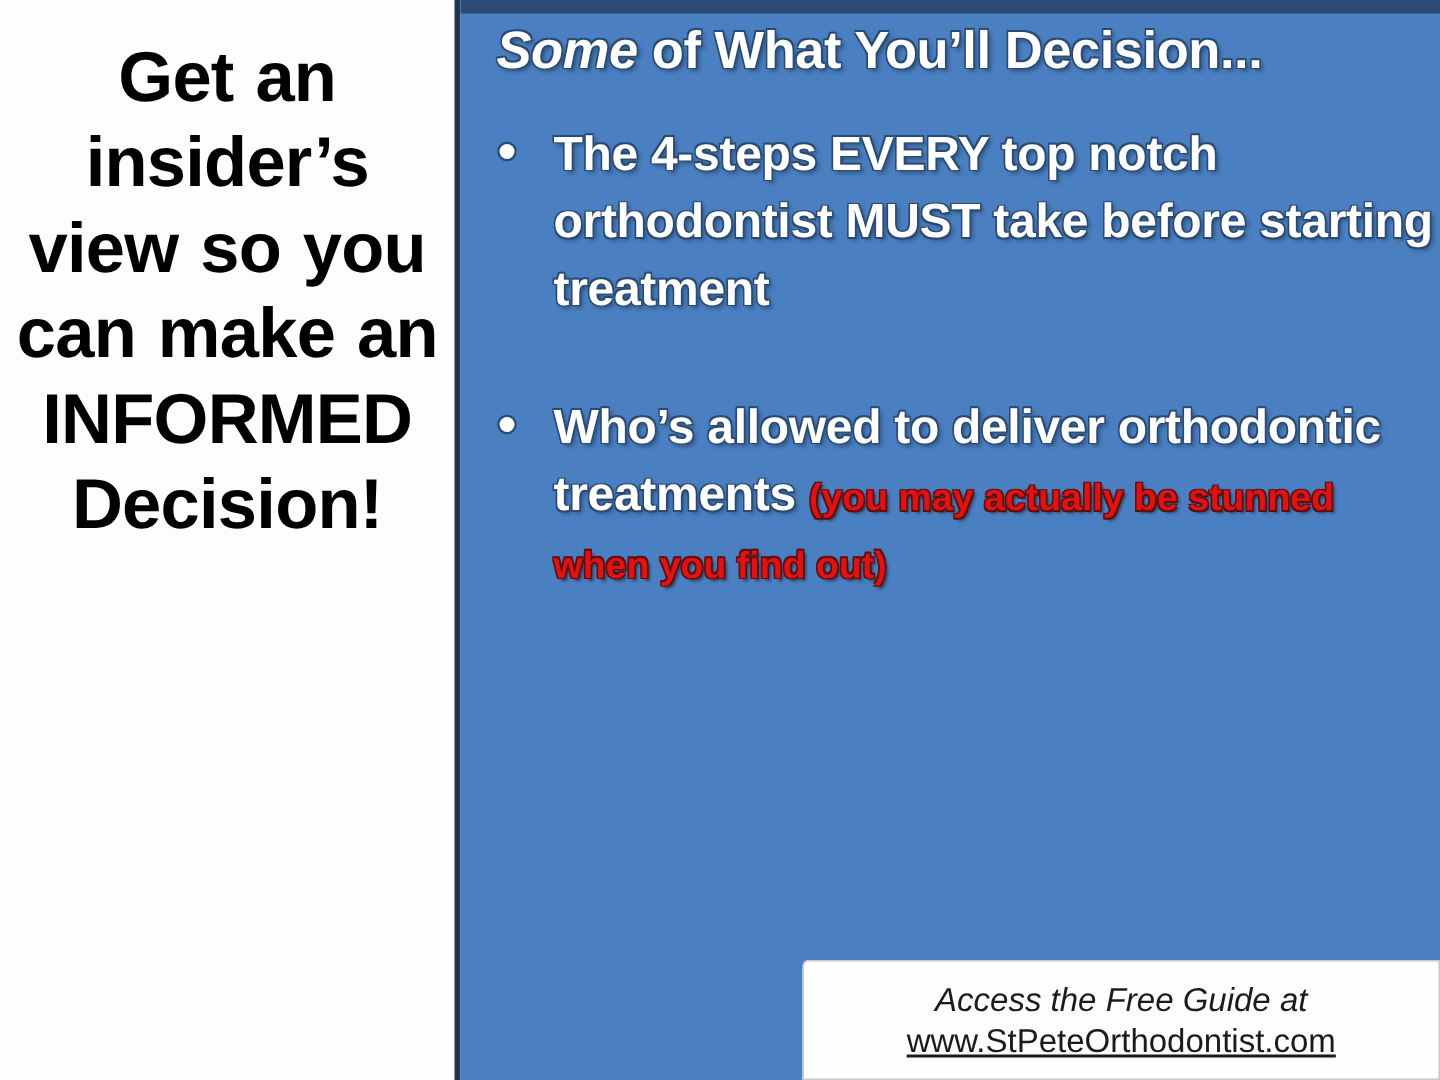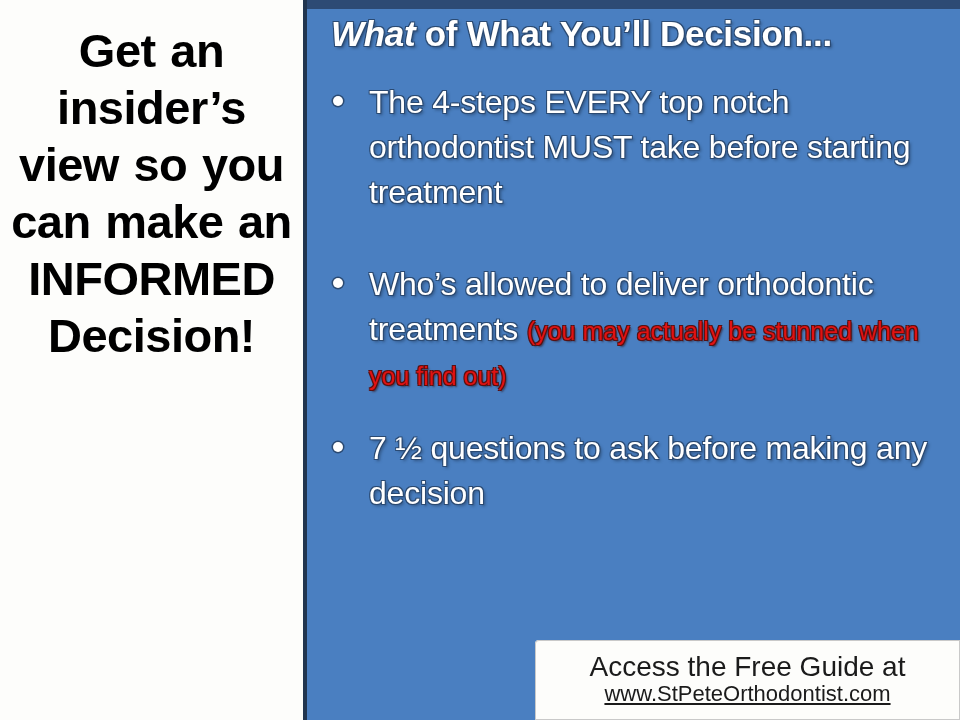--- a/index.html
+++ b/index.html
@@ -145,21 +145,21 @@
     width: 10px;
     height: 10px;
     border-radius: 50%;
     background: #ffffff;
     box-shadow: 0 0 0 1.5px #2b4a72;
   }
   .bullet-text {
     display: block;
     color: #ffffff;
     font-family: "Liberation Sans", sans-serif;
-    font-weight: normal;
+    font-weight: bold;
     font-size: 32px;
     line-height: 45px;
     letter-spacing: -0.2px;
     text-shadow:
       1px 1px 0 #2b4a72,
       -1px 1px 0 #2b4a72,
       1px -1px 0 #2b4a72,
       -1px -1px 0 #2b4a72,
       2px 2px 3px rgba(20,38,62,.5);
   }
@@ -192,23 +192,24 @@
     border-radius: 4px 0 0 0;
     box-shadow: 0 0 0 1px #c9c9c9 inset;
     display: flex;
     flex-direction: column;
     align-items: center;
     justify-content: center;
   }
   #cta-line1 {
     color: #1b1b1b;
     font-family: "Liberation Sans", sans-serif;
-    font-size: 28px;
+    font-size: 22px;
     line-height: 27px;
     font-weight: normal;
+    font-style: italic;
   }
   #cta-link {
     color: #1b1b1b;
     font-family: "Liberation Sans", sans-serif;
     font-size: 22px;
     line-height: 28px;
     font-weight: normal;
     text-decoration: underline;
     text-underline-offset: 2px;
     cursor: pointer;
@@ -226,38 +227,34 @@
   <div id="left-panel">
     <h1 id="headline">Get an insider’s view so you can make an INFORMED Decision!</h1>
   </div>
 
   <div id="panel-divider"></div>
 
   <div id="right-panel">
 
     <div id="panel-top-strip"></div>
 
-    <div id="discover-title"><span class="em">What</span><span> of What You’ll Decision...</span></div>
+    <div id="discover-title"><span class="em">Some</span><span> of What You’ll Decision...</span></div>
 
     <ul id="bullet-list">
 
       <li class="bullet-row" id="bullet-0">
         <span class="bullet-dot"></span>
         <span class="bullet-text"><span>The 4-steps EVERY top notch orthodontist MUST take before starting treatment</span></span>
       </li>
 
       <li class="bullet-row" id="bullet-1">
         <span class="bullet-dot"></span>
         <span class="bullet-text"><span>Who’s allowed to deliver orthodontic treatments </span><span class="accent">(you may actually be stunned when you find out)</span></span>
       </li>
 
-      <li class="bullet-row" id="bullet-2">
-        <span class="bullet-dot"></span>
-        <span class="bullet-text"><span>7 ½ questions to ask before making any decision</span></span>
-      </li>
 
     </ul>
 
     <div id="cta-box">
       <span id="cta-line1">Access the Free Guide at</span>
       <a id="cta-link" href="#">www.StPeteOrthodontist.com</a>
     </div>
 
   </div>
 </div>

